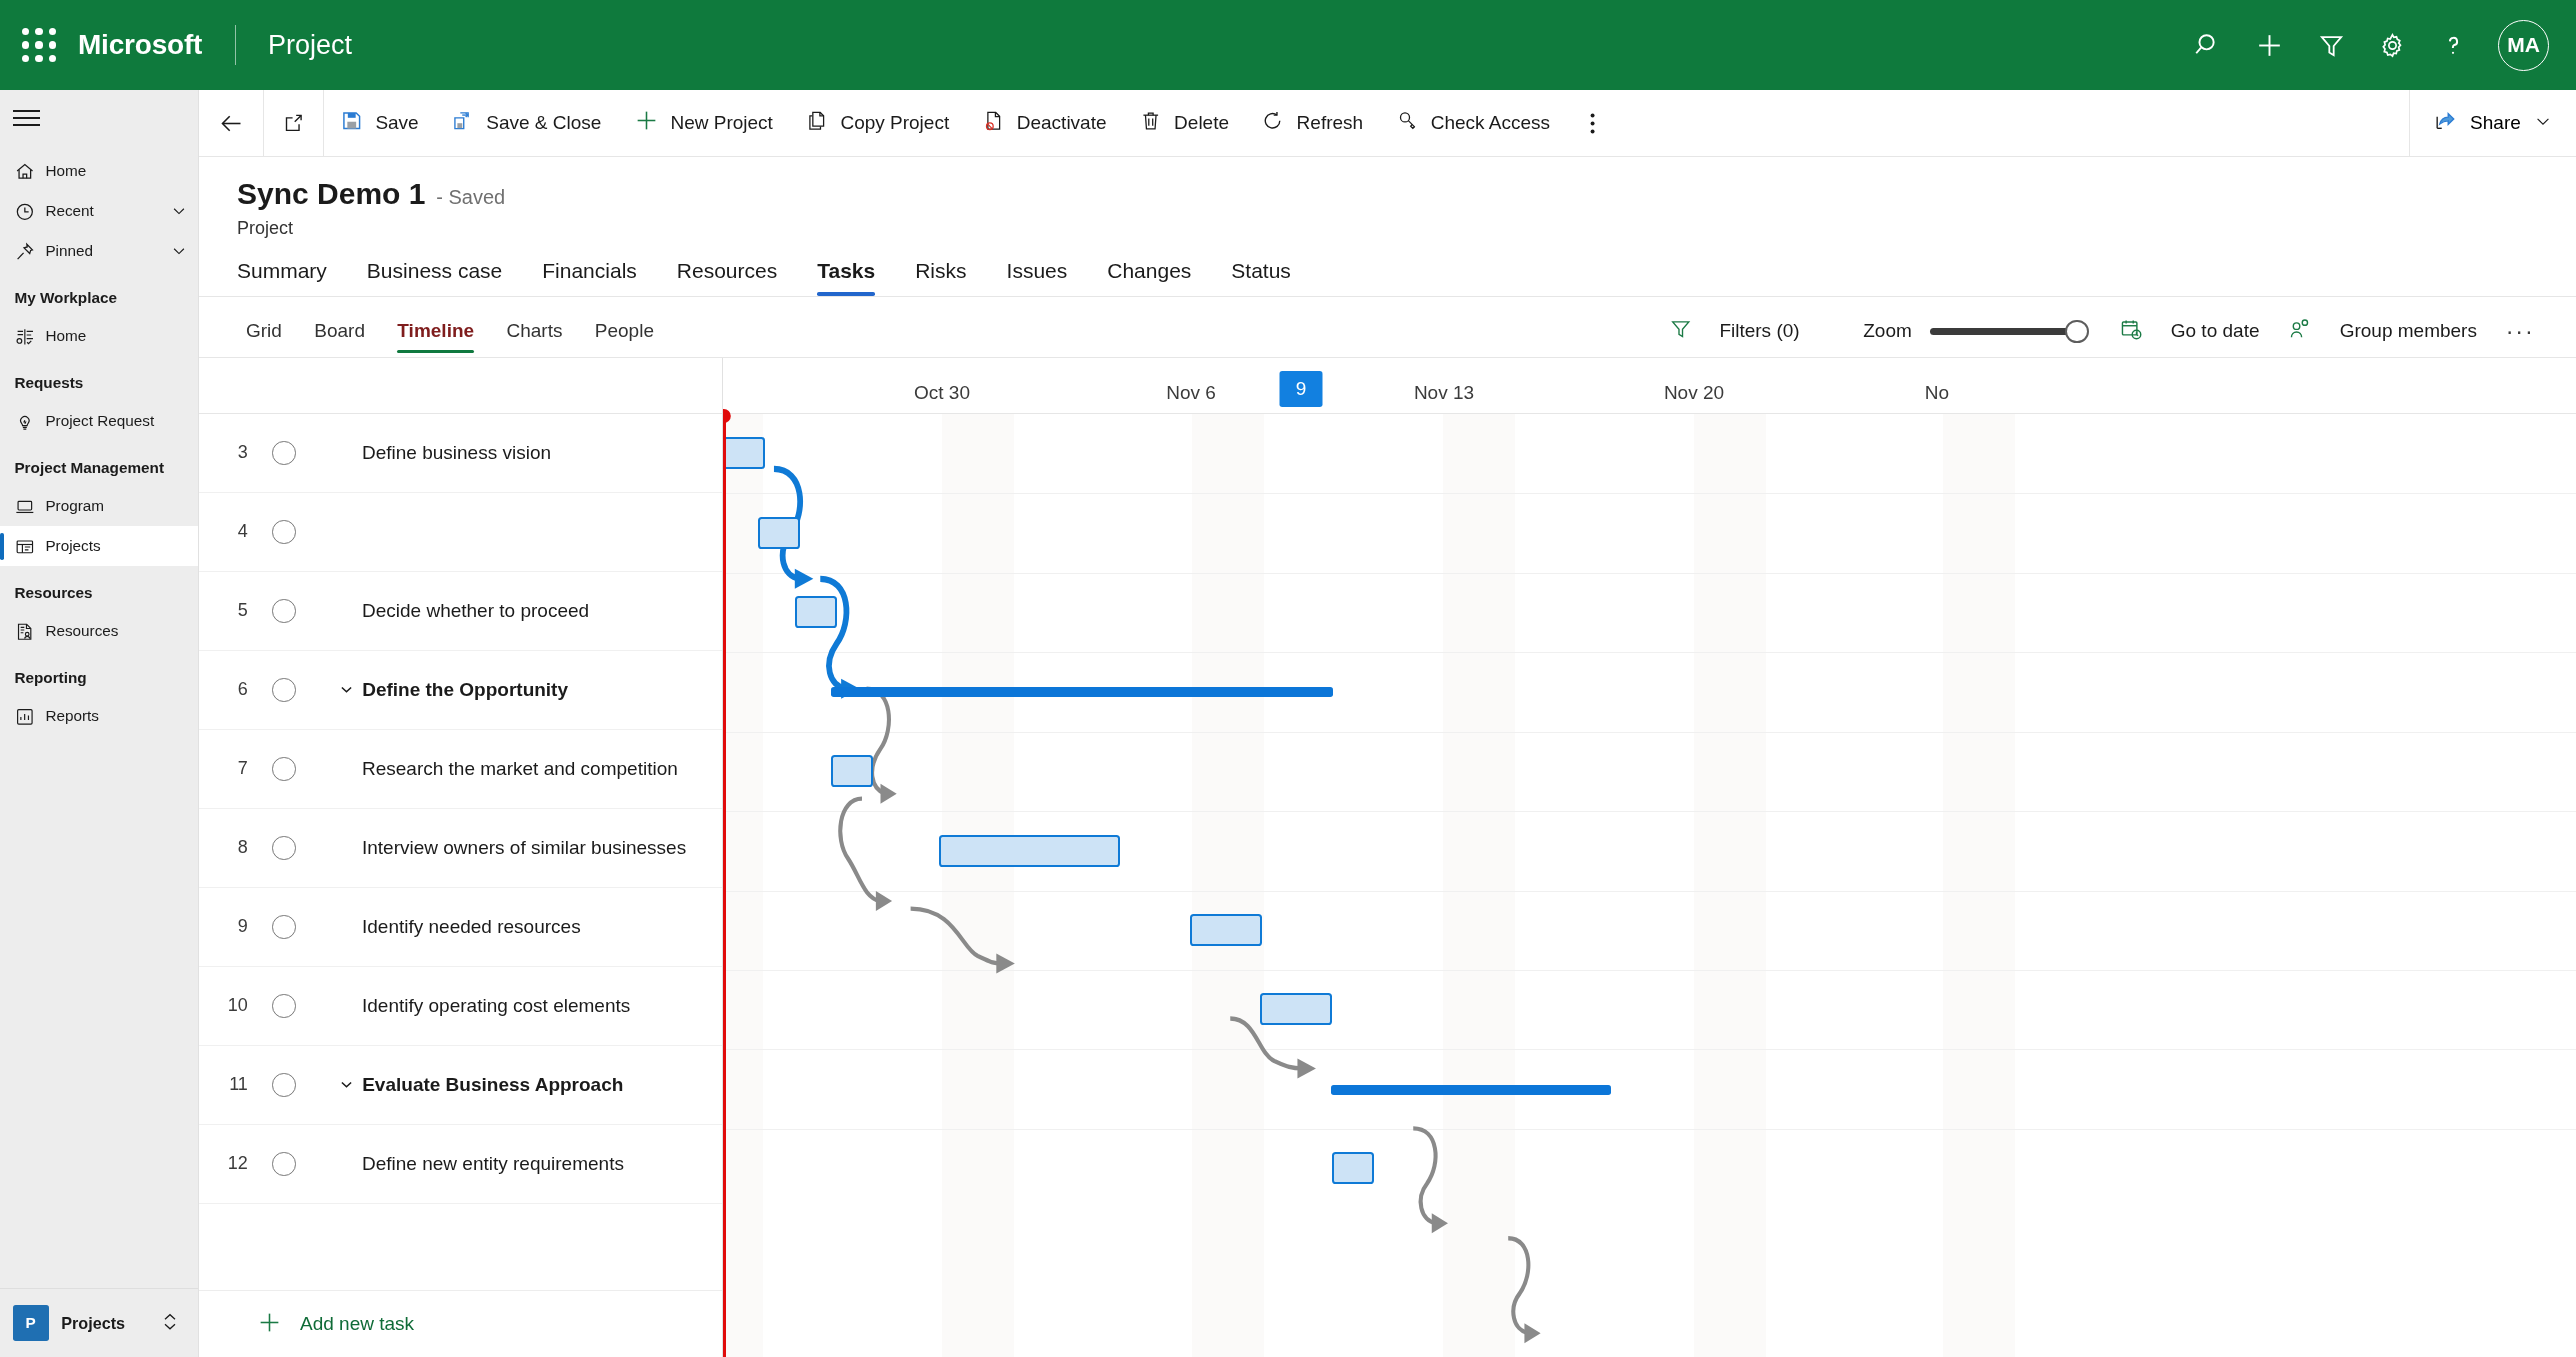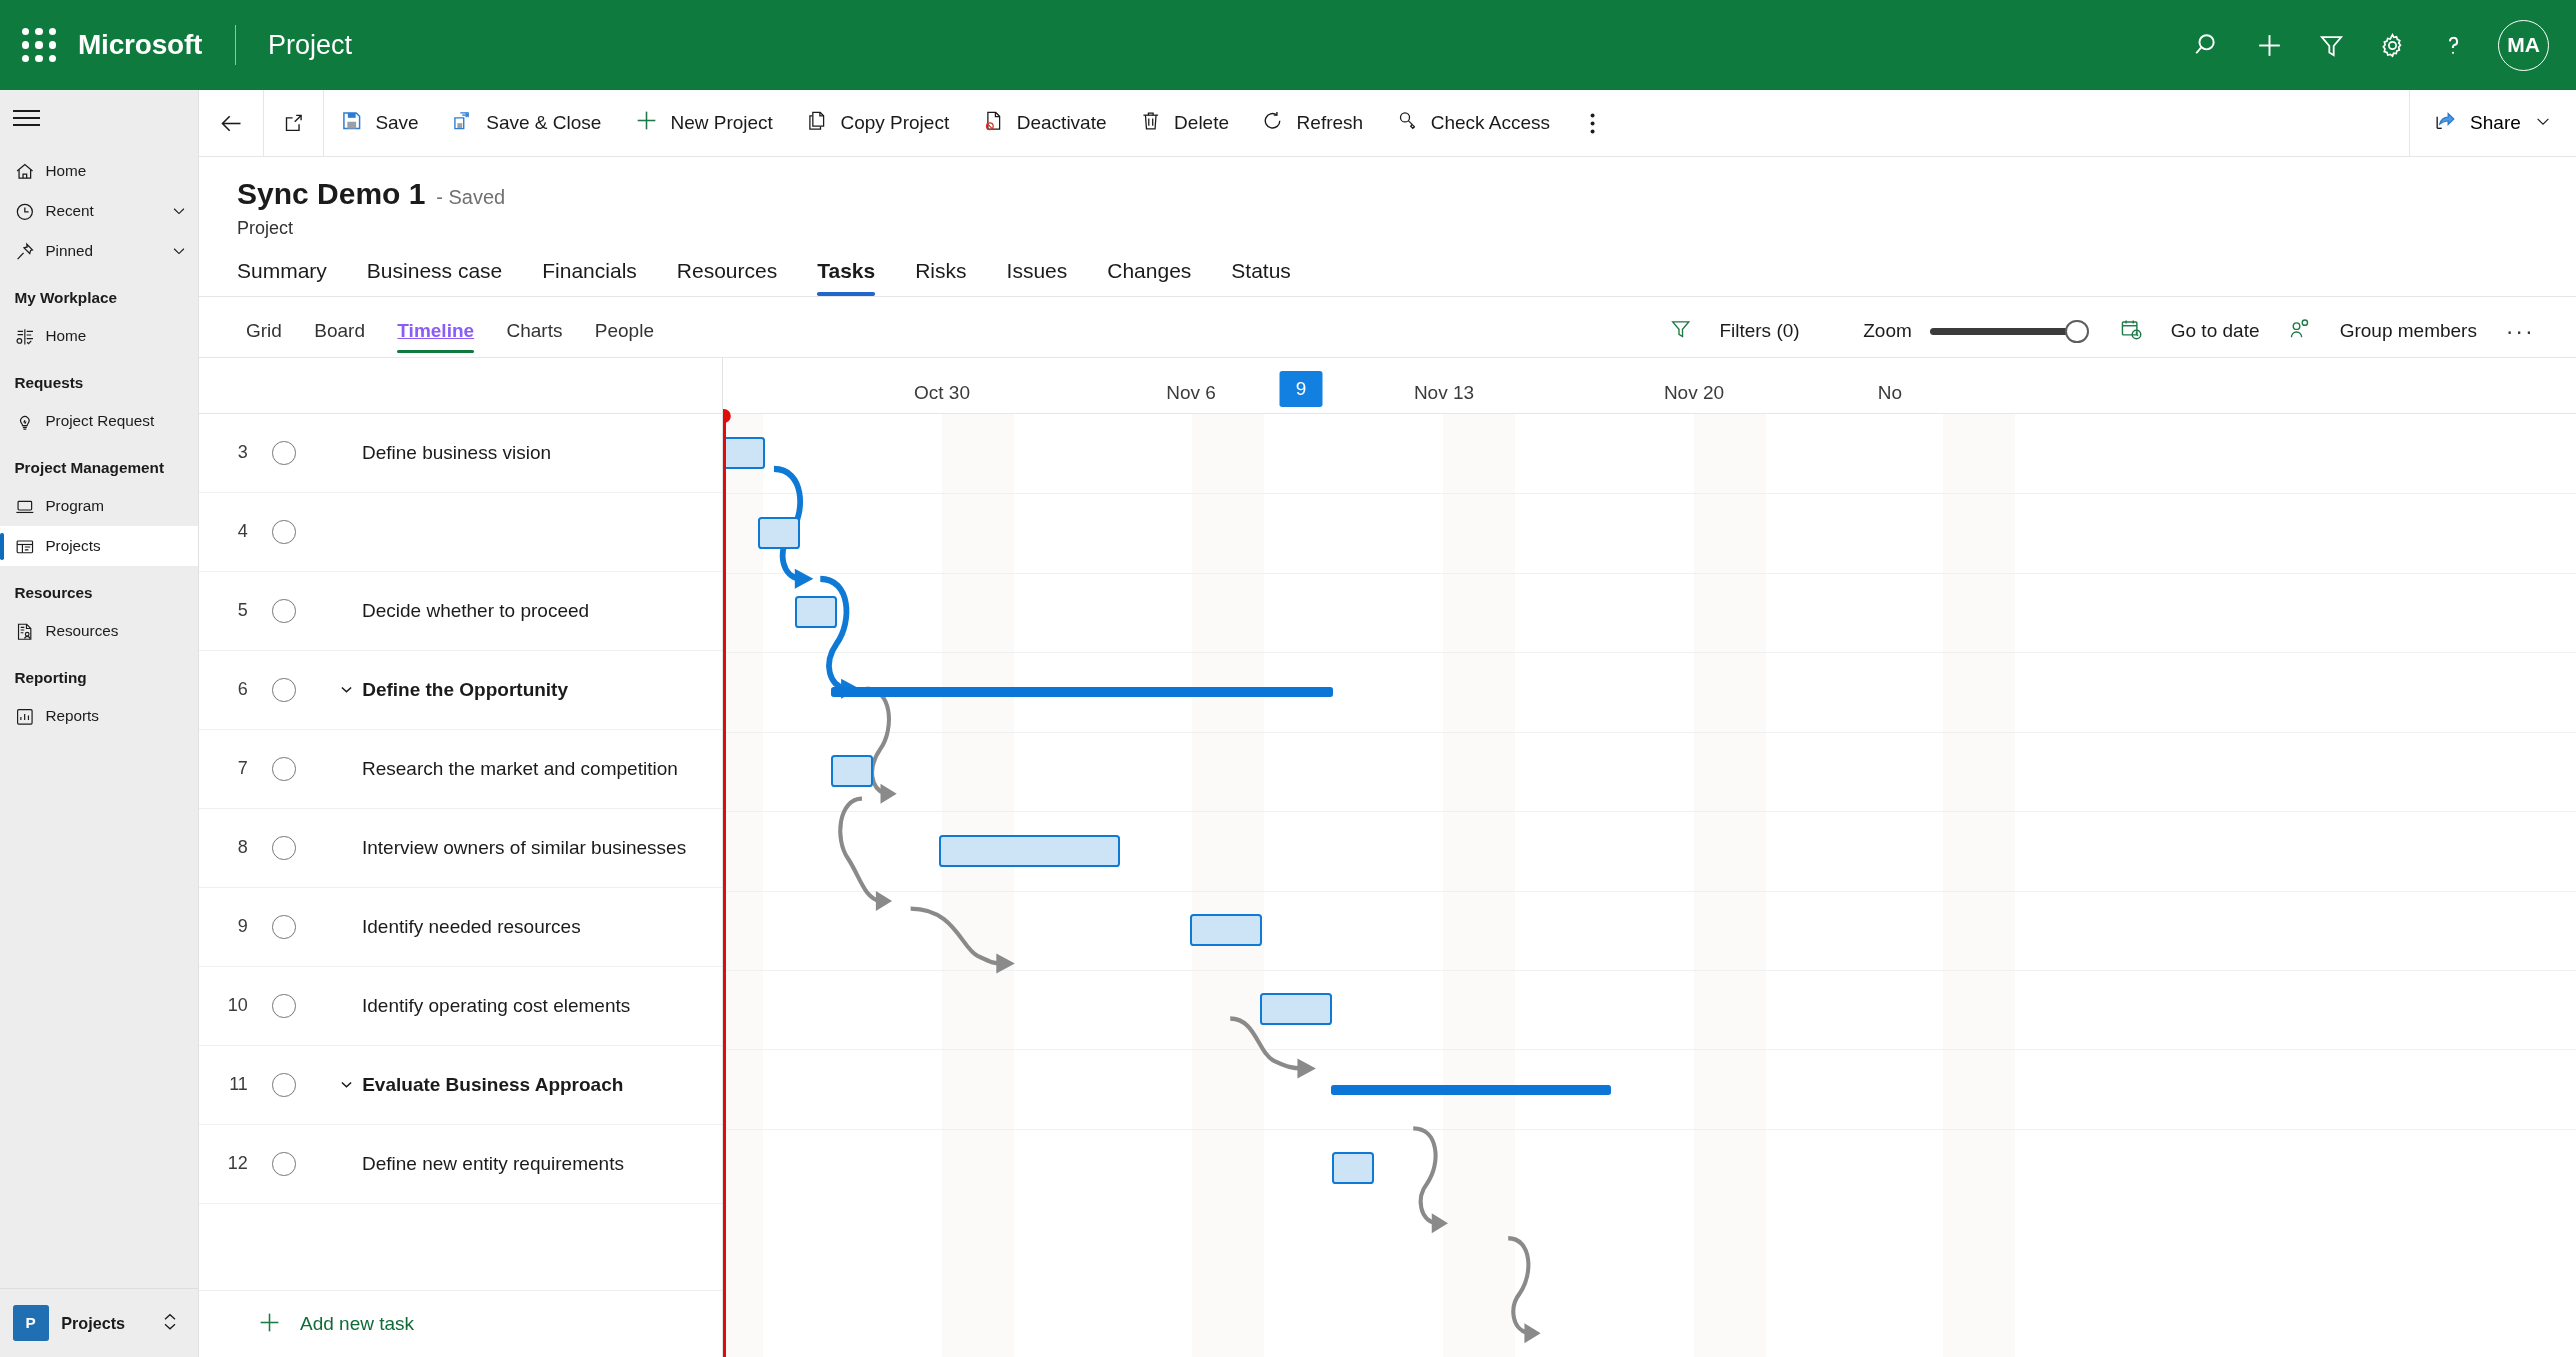--- a/index.html
+++ b/index.html
@@ -120,21 +120,21 @@
   .tab.active:first-child::after { left: 0; }
   .tabs-rule { height: 0.9px; background: #e6e6e6; }
 
   
   .subbar { display: flex; align-items: center; padding: 20px 27px 0 38px; }
   .pivots { display: flex; }
   .pivot {
     font-size: 19px; color: #333; padding: 0 16.2px 10.8px 16.2px; cursor: pointer; position: relative;
   }
   .pivot:first-child { padding-left: 9px; }
-  .pivot.active { font-weight: 700; color: #8b5cf6; text-decoration: underline; }
+  .pivot.active { font-weight: 700; color: #7f1d1d; }
   .pivot.active::after {
     content: ""; position: absolute; left: 16.2px; right: 16.2px; bottom: 0; height: 3.6px;
     background: #10793f; border-radius: 1.8px;
   }
   .sub-spacer { flex: 1; }
   .tbitem {
     display: flex; align-items: center; gap: 27px; padding: 0 14.4px 10.8px 14.4px;
     font-size: 19px; color: #1b1b1b; cursor: pointer; white-space: nowrap;
   }
   .zoomwrap { display: flex; align-items: center; gap: 18px; padding: 0 16.2px 10.8px 16.2px; }
@@ -717,21 +717,21 @@
           </div>
         </div>
 
         <div class="gright">
 
           <div class="ghead-right">
             <div class="datelabel" style="left:219px">Oct 30</div>
             <div class="datelabel" style="left:468px">Nov 6</div>
             <div class="datelabel" style="left:721px">Nov 13</div>
             <div class="datelabel" style="left:971px">Nov 20</div>
-            <div class="datelabel" style="left:1167px">No</div>
+            <div class="datelabel" style="left:1214px">No</div>
 
             <div class="todaybadge" style="left:578px">9</div>
           </div>
 
           <div class="gridbg">
             <div class="weekendcol" style="left:0px;width:40px"></div>
             <div class="weekendcol" style="left:219px;width:72px"></div>
             <div class="weekendcol" style="left:469px;width:72px"></div>
             <div class="weekendcol" style="left:720px;width:72px"></div>
             <div class="weekendcol" style="left:971px;width:72px"></div>

